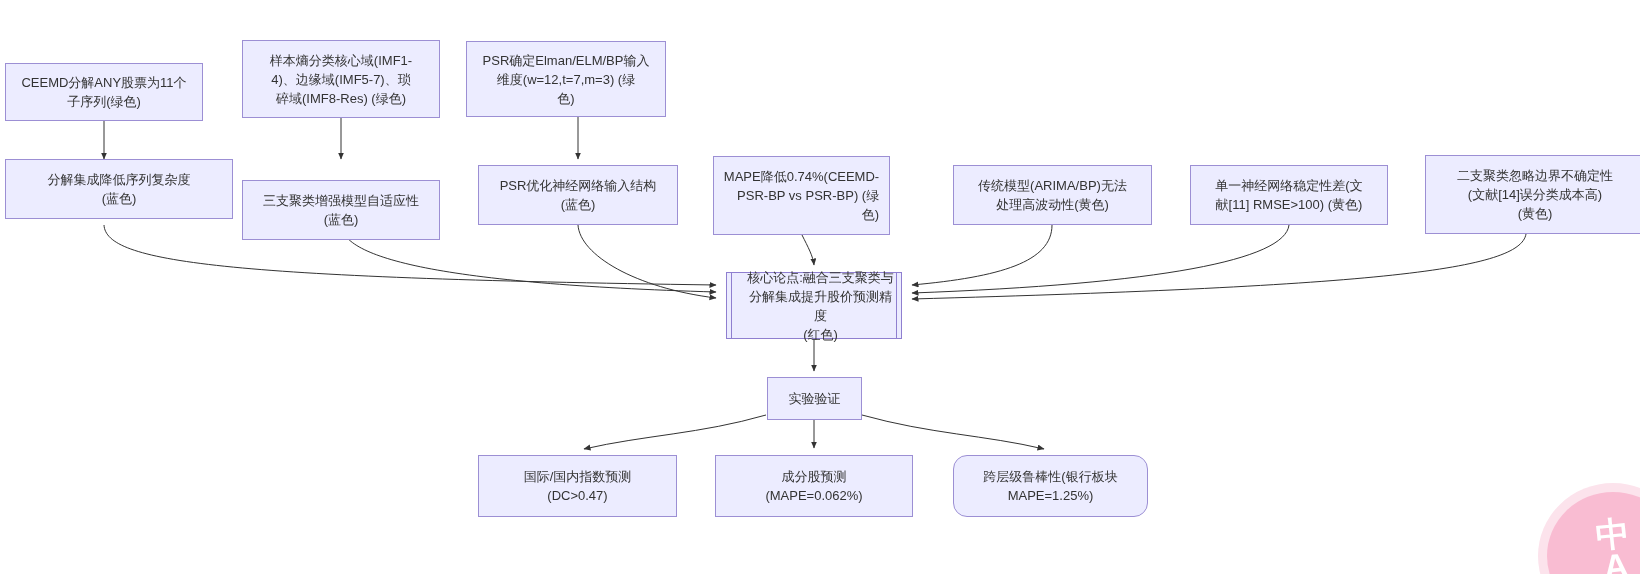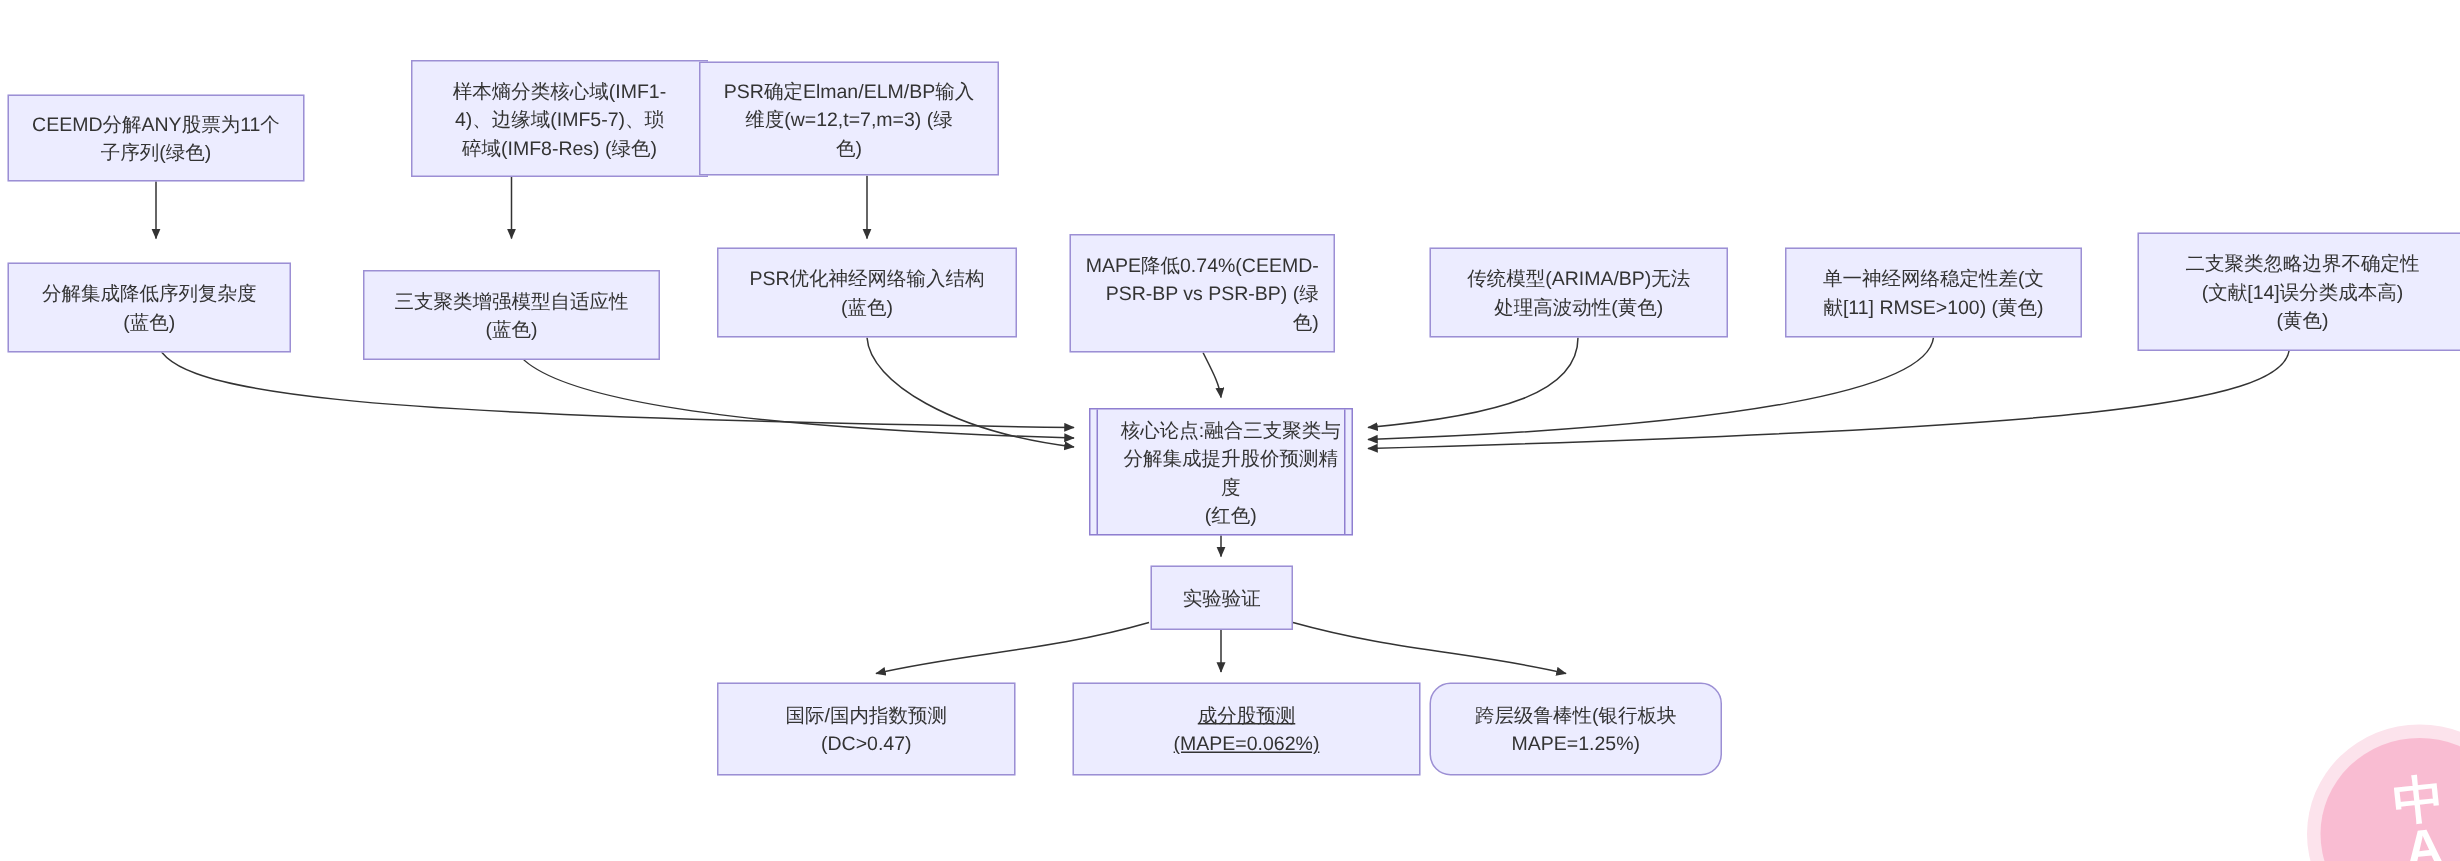--- a/index.html
+++ b/index.html
@@ -69,53 +69,53 @@
       <path d="M1526,234 C1520,270 1380,286 912,299" marker-end="url(#arrow)"></path>
       <path d="M814,339 L814,371" marker-end="url(#arrow)"></path>
       <path d="M766,415 C700,434 645,435 584,449" marker-end="url(#arrow)"></path>
       <path d="M814,420 L814,448" marker-end="url(#arrow)"></path>
       <path d="M862,415 C930,434 985,435 1044,449" marker-end="url(#arrow)"></path>
     </g>
   </svg>
 
   <div class="node" style="left:5px;top:50px;width:198px;height:58px;margin-top:13px;">CEEMD分解ANY股票为11个
 子序列(绿色)</div>
-  <div class="node" style="left:242px;top:40px;width:198px;height:78px;margin-left:32px;">样本熵分类核心域(IMF1-
+  <div class="node" style="left:242px;top:40px;width:198px;height:78px;">样本熵分类核心域(IMF1-
 4)、边缘域(IMF5-7)、琐
 碎域(IMF8-Res) (绿色)</div>
   <div class="node" style="left:466px;top:41px;width:200px;height:76px;">PSR确定Elman/ELM/BP输入
 维度(w=12,t=7,m=3) (绿
 色)</div>
 
-  <div class="node" style="left:5px;top:175px;width:189px;height:60px;">分解集成降低序列复杂度
+  <div class="node" style="left:5px;top:159px;width:228px;height:60px;">分解集成降低序列复杂度
 (蓝色)</div>
   <div class="node" style="left:242px;top:165px;width:198px;height:60px;margin-top:15px;">三支聚类增强模型自适应性
 (蓝色)</div>
   <div class="node" style="left:478px;top:165px;width:200px;height:60px;">PSR优化神经网络输入结构
 (蓝色)</div>
   <div class="node" style="left:713px;top:156px;width:177px;height:79px;text-align:right;">MAPE降低0.74%(CEEMD-
 PSR-BP vs PSR-BP) (绿
 色)</div>
   <div class="node" style="left:953px;top:165px;width:199px;height:60px;">传统模型(ARIMA/BP)无法
 处理高波动性(黄色)</div>
   <div class="node" style="left:1190px;top:165px;width:198px;height:60px;">单一神经网络稳定性差(文
 献[11] RMSE&gt;100) (黄色)</div>
   <div class="node" style="left:1425px;top:155px;width:220px;height:79px;">二支聚类忽略边界不确定性
 (文献[14]误分类成本高)
 (黄色)</div>
 
-  <div class="node node-core" style="left:726px;top:272px;width:176px;height:85px;padding-left:19px;">核心论点:融合三支聚类与
+  <div class="node node-core" style="left:726px;top:272px;width:176px;height:67px;padding-left:19px;">核心论点:融合三支聚类与
 分解集成提升股价预测精度
 (红色)</div>
 
   <div class="node" style="left:767px;top:377px;width:95px;height:43px;">实验验证</div>
 
   <div class="node" style="left:478px;top:455px;width:199px;height:62px;">国际/国内指数预测
 (DC&gt;0.47)</div>
-  <div class="node" style="left:715px;top:455px;width:232px;height:62px;text-decoration:underline;">成分股预测
+  <div class="node" style="left:715px;top:455px;width:198px;height:62px;">成分股预测
 (MAPE=0.062%)</div>
   <div class="node" style="left:953px;top:455px;width:195px;height:62px;border-radius:14px;">跨层级鲁棒性(银行板块
 MAPE=1.25%)</div>
 
   <div id="badge">
     <span class="glyph">中
 A</span>
   </div>
 
 </div>

